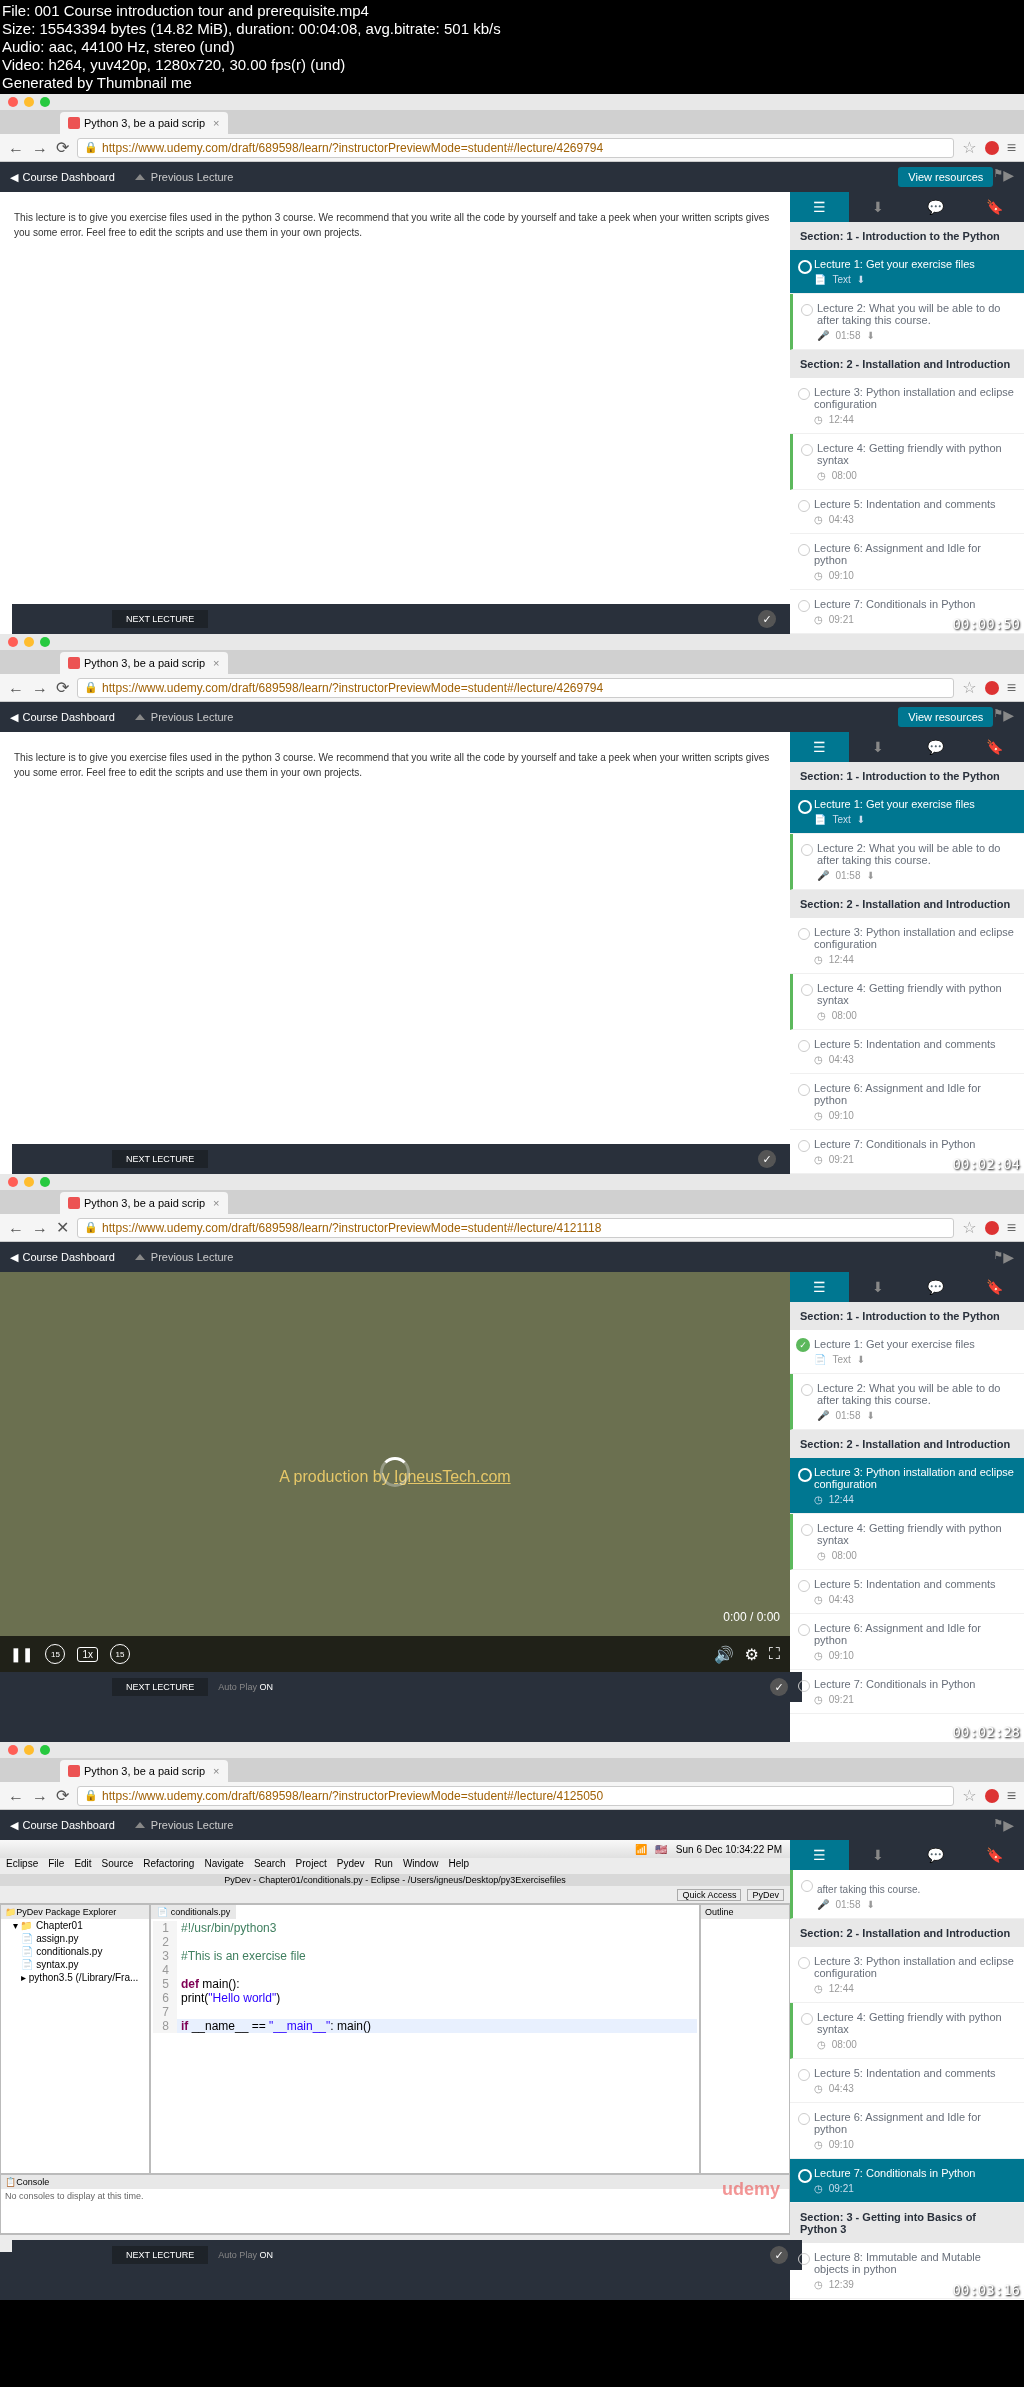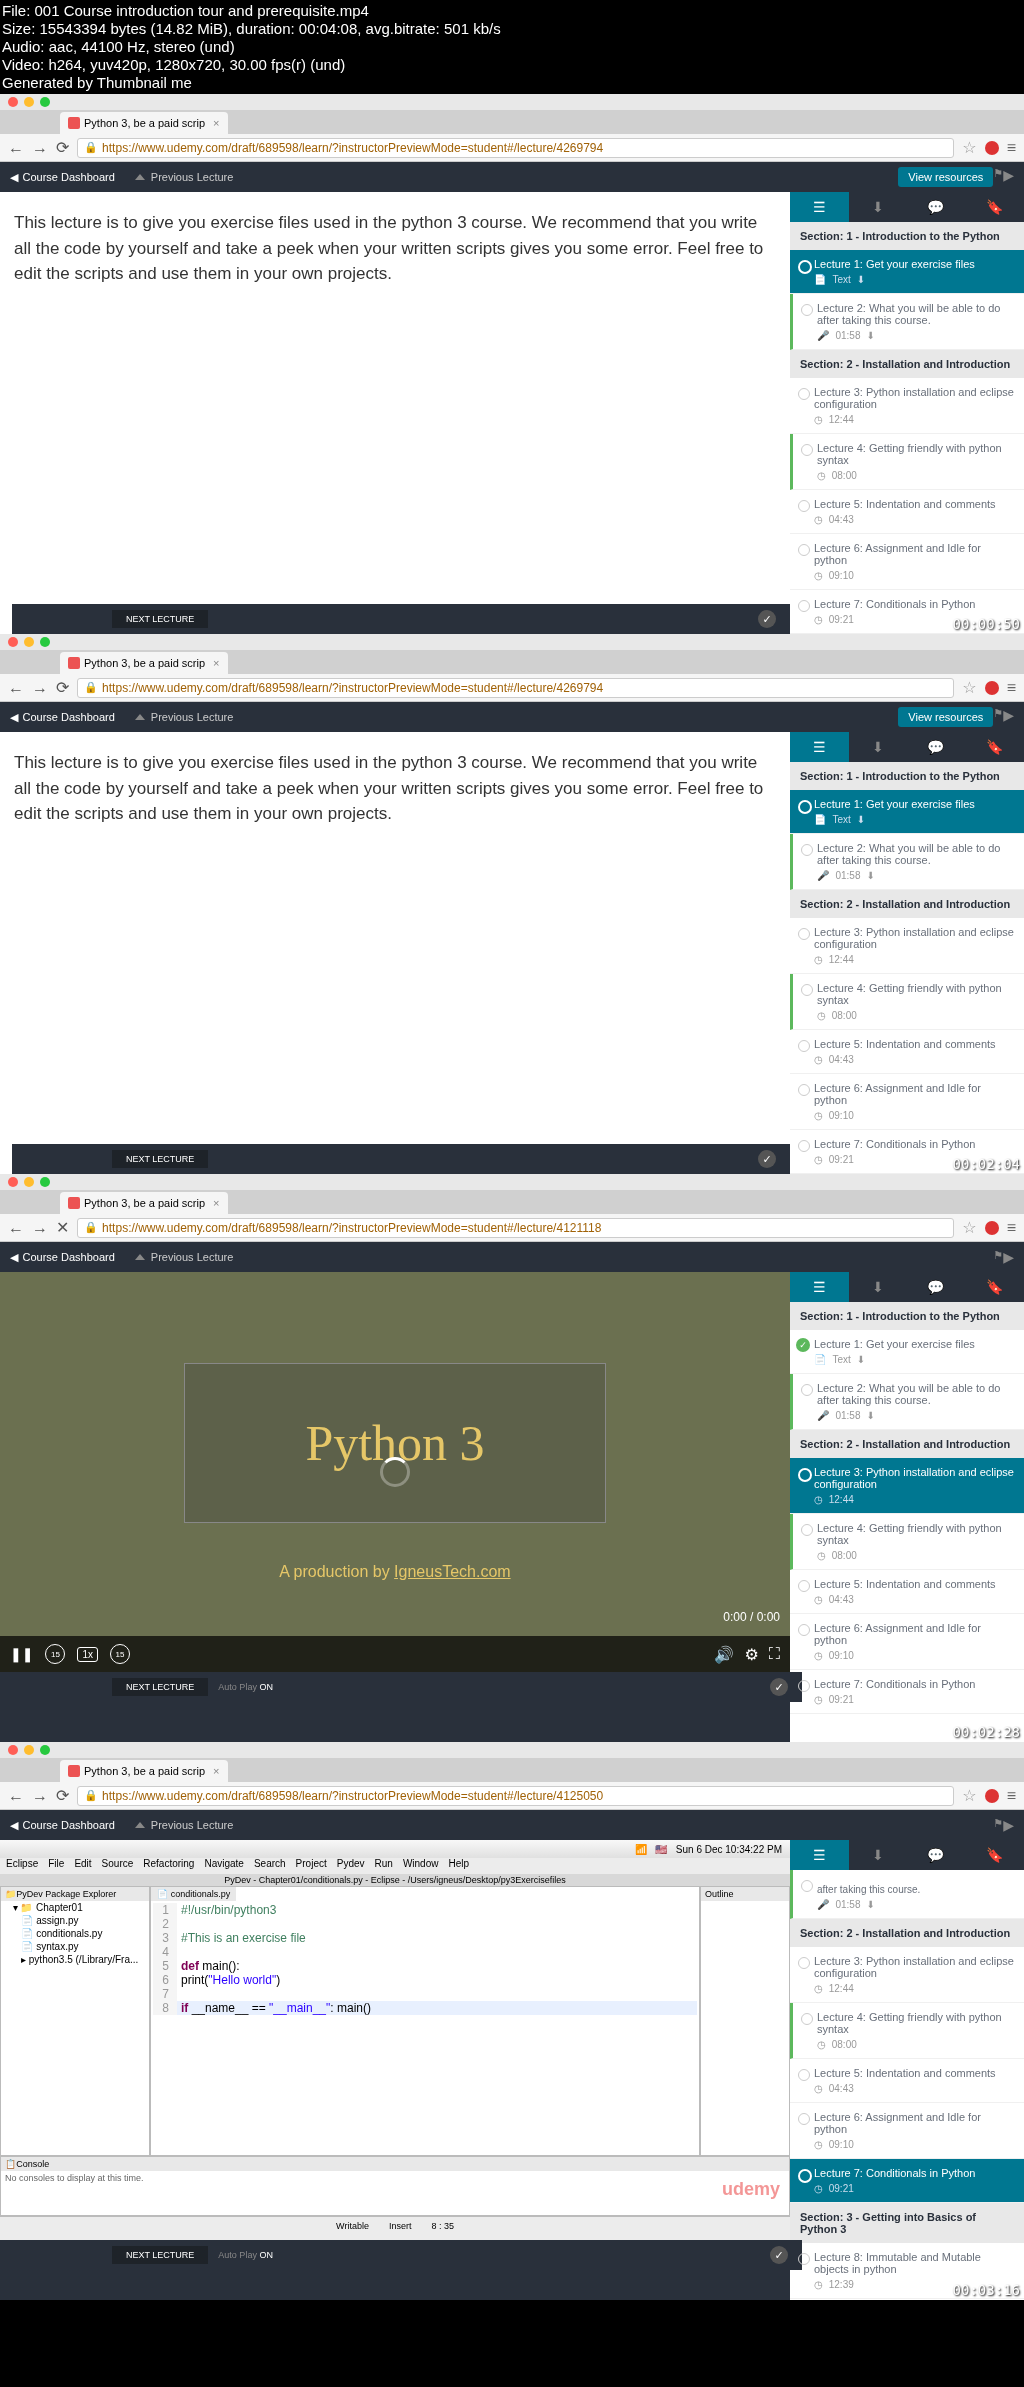--- a/index.html
+++ b/index.html
@@ -26,21 +26,21 @@
 .top-nav { height: 30px; background: #29303b; display: flex; align-items: center; padding: 0 10px; color: #fff; font-size: 11px; }
 .dashboard-link { display: flex; align-items: center; gap: 4px; }
 .prev-lecture { margin-left: 20px; color: #ccc; display: flex; align-items: center; gap: 6px; }
 .chevron-up { display: inline-block; width: 0; height: 0; border-left: 5px solid transparent; border-right: 5px solid transparent; border-bottom: 6px solid #888; }
 .top-nav-right { margin-left: auto; display: flex; gap: 0; }
 .view-resources { background: #007791; padding: 4px 10px; border-radius: 3px; font-size: 11px; }
 .flag-icon { color: #888; }
 .arrow-right { color: #888; font-size: 14px; }
 .main-area { display: flex; background: #29303b; }
 .content-area { flex: 1; background: #fff; min-height: 440px; position: relative; }
-.lecture-text { padding: 18px 14px; font-size: 17px; color: #333; line-height: 1.5; }
+.lecture-text { padding: 18px 14px; font-size: 10px; color: #333; line-height: 1.5; }
 .bottom-bar { position: absolute; bottom: 0; left: 12px; right: 0; height: 30px; background: #29303b; display: flex; align-items: center; }
 .next-lecture { margin-left: 100px; background: #1e2329; padding: 4px 14px; font-size: 9px; color: #fff; }
 .autoplay { margin-left: 10px; font-size: 9px; color: #888; }
 .autoplay-on { color: #fff; }
 .check-circle { margin-left: auto; margin-right: 14px; width: 18px; height: 18px; border-radius: 50%; background: #555; color: #fff; display: flex; align-items: center; justify-content: center; font-size: 11px; }
 .sidebar { width: 234px; background: #fff; }
 .sidebar-tabs { height: 30px; background: #29303b; display: flex; }
 .sb-tab { flex: 1; display: flex; align-items: center; justify-content: center; color: #888; font-size: 14px; }
 .sb-tab.active { background: #007791; color: #fff; }
 .section-header { background: #e8e8e8; padding: 8px 10px; font-size: 11px; font-weight: bold; color: #29303b; }
@@ -354,23 +354,20 @@
         <span>Previous Lecture</span>
       </span>
     <div class="top-nav-right">
         <span class="flag-icon">⚑</span>
         <span class="arrow-right">▶</span>
       </div>
   </div>
   <div class="main-area">
     <div class="content-area" style="background:#29303b;min-height:470px">
       <div class="video-player">
-        <div class="video-slide">
-          <div class="video-title">Python 3</div>
-        </div>
         <div class="spinner"></div>
         <div class="video-subtitle"><span>A production by </span><a>IgneusTech.com</a></div>
         <div class="video-time-bar">0:00 / 0:00</div>
         <div class="video-controls">
           <span class="play-btn">❚❚</span>
           <span class="rewind">15</span>
           <span class="speed-badge">1x</span>
           <span class="rewind">15</span>
           <div class="video-right">
             <span>🔊</span>
@@ -502,20 +499,24 @@
           <span>Refactoring</span>
           <span>Navigate</span>
           <span>Search</span>
           <span>Project</span>
           <span>Pydev</span>
           <span>Run</span>
           <span>Window</span>
           <span>Help</span>
         </div>
         <div style="background:#d8d8d8;font-size:9px;text-align:center;padding:1px">PyDev - Chapter01/conditionals.py - Eclipse - /Users/igneus/Desktop/py3Exercisefiles</div>
+        <div class="eclipse-toolbar" style="display:flex;justify-content:flex-end;align-items:center;padding:0 6px;gap:6px">
+          <span style="border:1px solid #aaa;padding:0 4px;font-size:9px">Quick Access</span>
+          <span style="border:1px solid #aaa;padding:0 4px;font-size:9px">PyDev</span>
+        </div>
         <div class="eclipse-body">
           <div class="eclipse-explorer">
             <div class="explorer-header">📁 <span>PyDev Package Explorer</span></div>
             <div class="tree-item">▾ 📁 <span>Chapter01</span></div>
             <div class="tree-item nested">📄 <span>assign.py</span></div>
             <div class="tree-item nested">📄 <span>conditionals.py</span></div>
             <div class="tree-item nested">📄 <span>syntax.py</span></div>
             <div class="tree-item nested">▸ <span>python3.5 (/Library/Fra...</span></div>
           </div>
           <div class="eclipse-editor">

